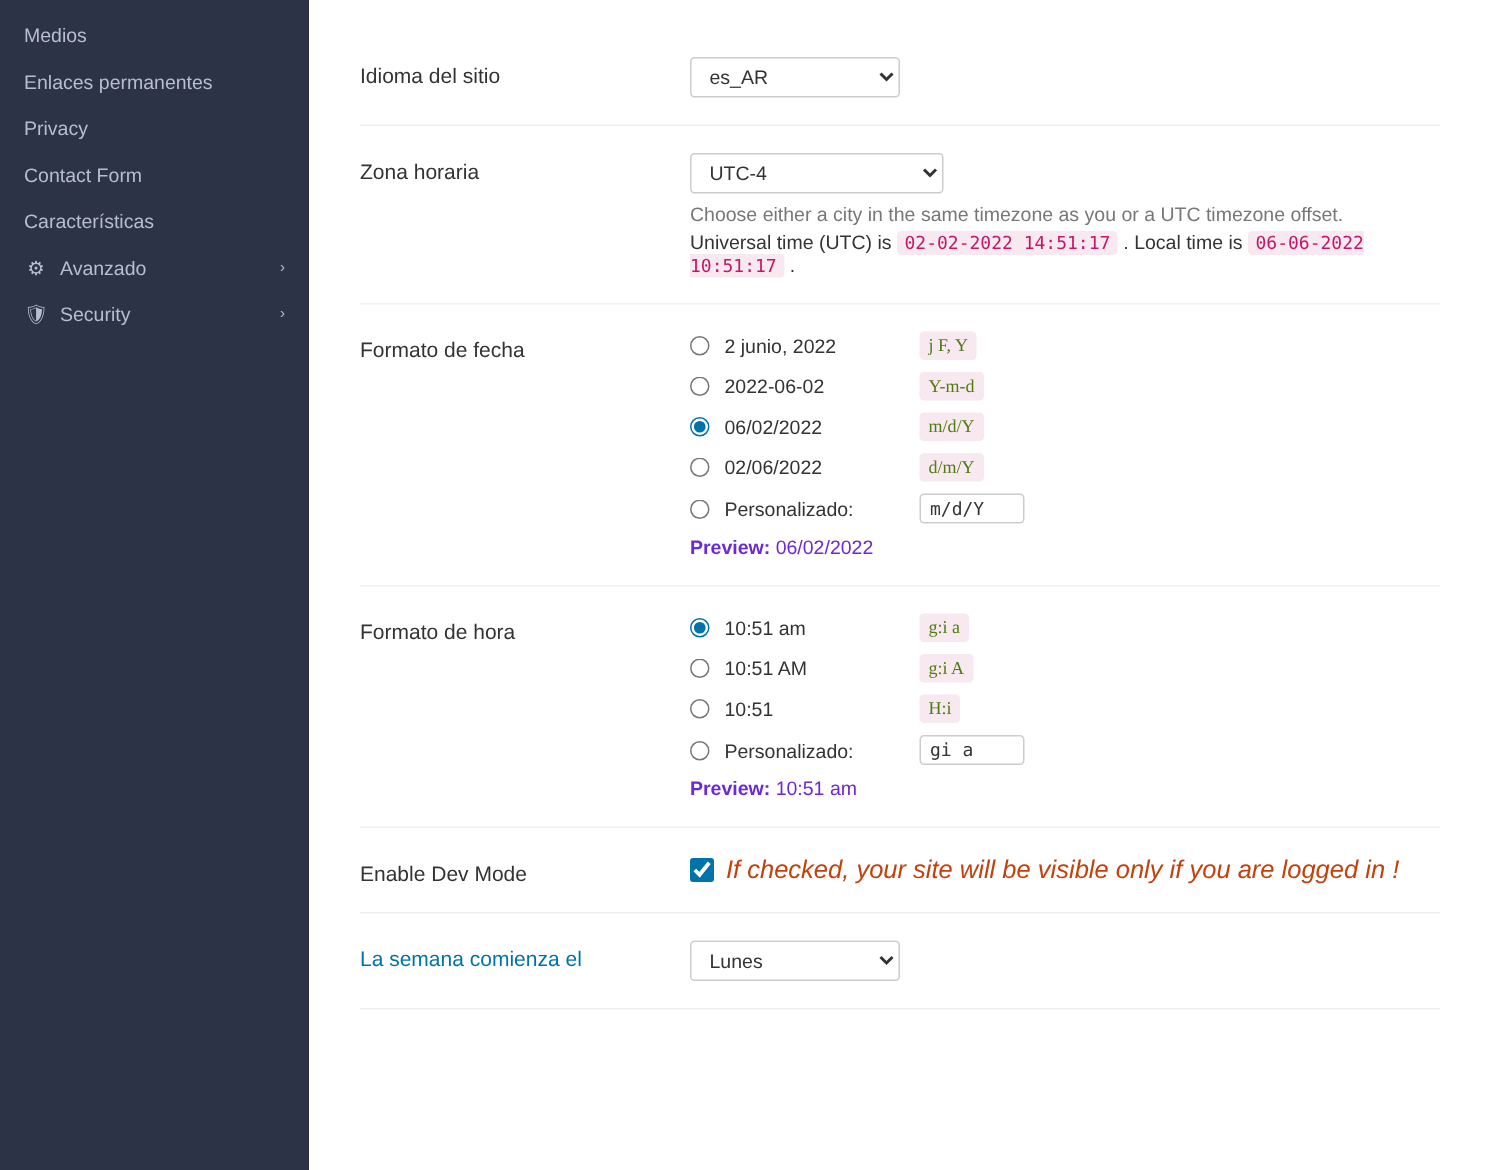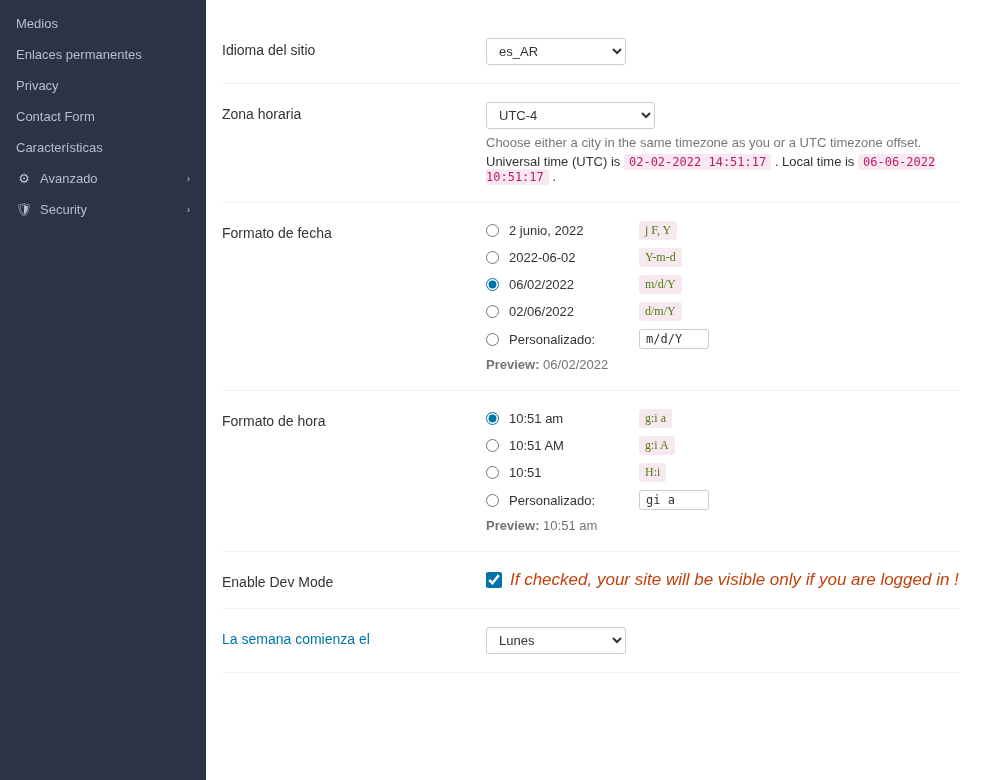--- a/index.html
+++ b/index.html
@@ -26,40 +26,40 @@
     }
     .sidebar-item .item-left { display: flex; align-items: center; gap: 8px; }
     .sidebar-item .chevron { font-size: 10px; }
     .sidebar-item.has-icon .icon-wrap { width: 16px; display: flex; align-items: center; justify-content: center; }
 
     
     .main-content {
       flex: 1;
       background: #fff;
       overflow-y: auto;
-      padding: 20px 40px 40px 16px;
+      padding: 20px 40px 40px 34px;
     }
 
     
     .form-row {
       display: flex;
       align-items: flex-start;
       padding: 18px 0;
       border-bottom: 1px solid #f0f0f0;
       gap: 20px;
     }
     .form-label {
       width: 200px;
       flex-shrink: 0;
       font-size: 14px;
       color: #333;
       padding-top: 4px;
     }
     .form-label.blue { color: #0073aa; }
-    .form-control-area { flex: 1; margin-left: 44px; }
+    .form-control-area { flex: 1; }
 
     select {
       border: 1px solid #ccc;
       border-radius: 3px;
       padding: 4px 28px 4px 8px;
       font-size: 13px;
       background: #fff;
       appearance: auto;
       color: #333;
       min-width: 140px;
@@ -107,21 +107,21 @@
       border: 1px solid #ccc;
       border-radius: 3px;
       padding: 2px 6px;
       font-family: monospace;
       font-size: 12px;
       width: 70px;
       color: #333;
     }
     .preview-line {
       font-size: 13px;
-      color: #737373;
+      color: #6d28d9;
       margin-top: 8px;
     }
     .preview-line strong { font-weight: 600; }
 
     
     .checkbox-row {
       display: flex;
       align-items: center;
       gap: 8px;
     }

